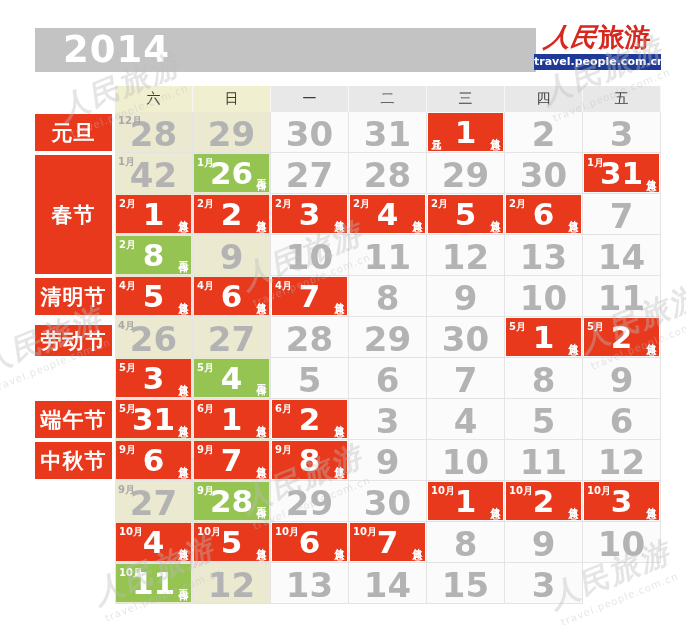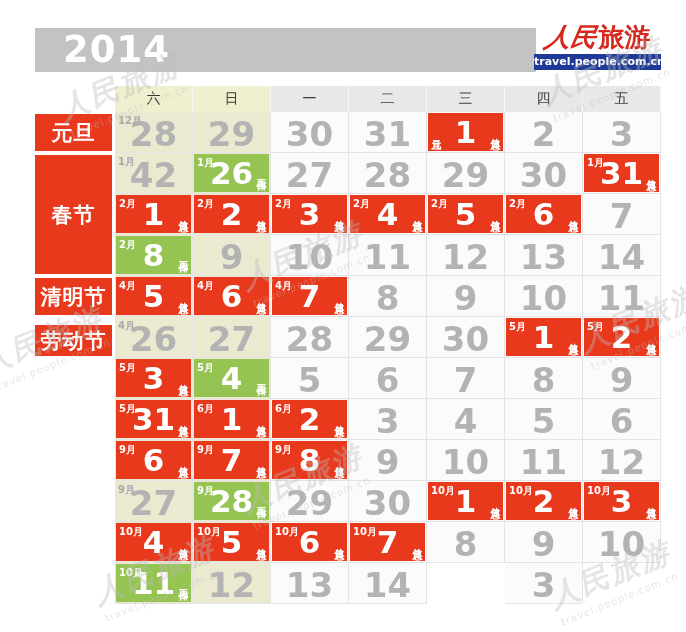--- a/index.html
+++ b/index.html
@@ -64,20 +64,22 @@
       <div class="whead wkend-h" style="grid-area: 1 / 3;">日</div>
       <div class="whead" style="grid-area: 1 / 4;">一</div>
       <div class="whead" style="grid-area: 1 / 5;">二</div>
       <div class="whead" style="grid-area: 1 / 6;">三</div>
       <div class="whead" style="grid-area: 1 / 7;">四</div>
       <div class="whead" style="grid-area: 1 / 8;">五</div>
       <div class="hlabel" style="grid-row: 2 / span 1;">元旦</div>
       <div class="hlabel" style="grid-row: 3 / span 3;">春节</div>
       <div class="hlabel" style="grid-row: 6 / span 1;">清明节</div>
       <div class="hlabel" style="grid-row: 7 / span 1; margin-top: 8px;">劳动节</div>
+      <div class="hlabel" style="grid-row: 9 / span 1;">端午节</div>
+      <div class="hlabel" style="grid-row: 10 / span 1;">中秋节</div>
       <div class="cell wkend" style="grid-area: 2 / 2;">
         <div class="month">12月</div>
         <div class="day">28</div>
       </div>
       <div class="cell wkend" style="grid-area: 2 / 3;">
         <div class="day">29</div>
       </div>
       <div class="cell" style="grid-area: 2 / 4;">
         <div class="day">30</div>
       </div>
@@ -439,20 +441,23 @@
       </div>
       <div class="cell wkend" style="grid-area: 13 / 3;">
         <div class="day">12</div>
       </div>
       <div class="cell" style="grid-area: 13 / 4;">
         <div class="day">13</div>
       </div>
       <div class="cell" style="grid-area: 13 / 5;">
         <div class="day">14</div>
       </div>
+      <div class="cell" style="grid-area: 13 / 6;">
+        <div class="day">15</div>
+      </div>
       <div class="cell" style="grid-area: 13 / 7;">
         <div class="day">3</div>
       </div>
     </div>
 
   <div class="wm-layer">
       <div class="wm" style="left: 58px; top: 66px;">
         <div class="wm-brand">人民旅游</div>
         <div class="wm-domain">travel.people.com.cn</div>
       </div>

